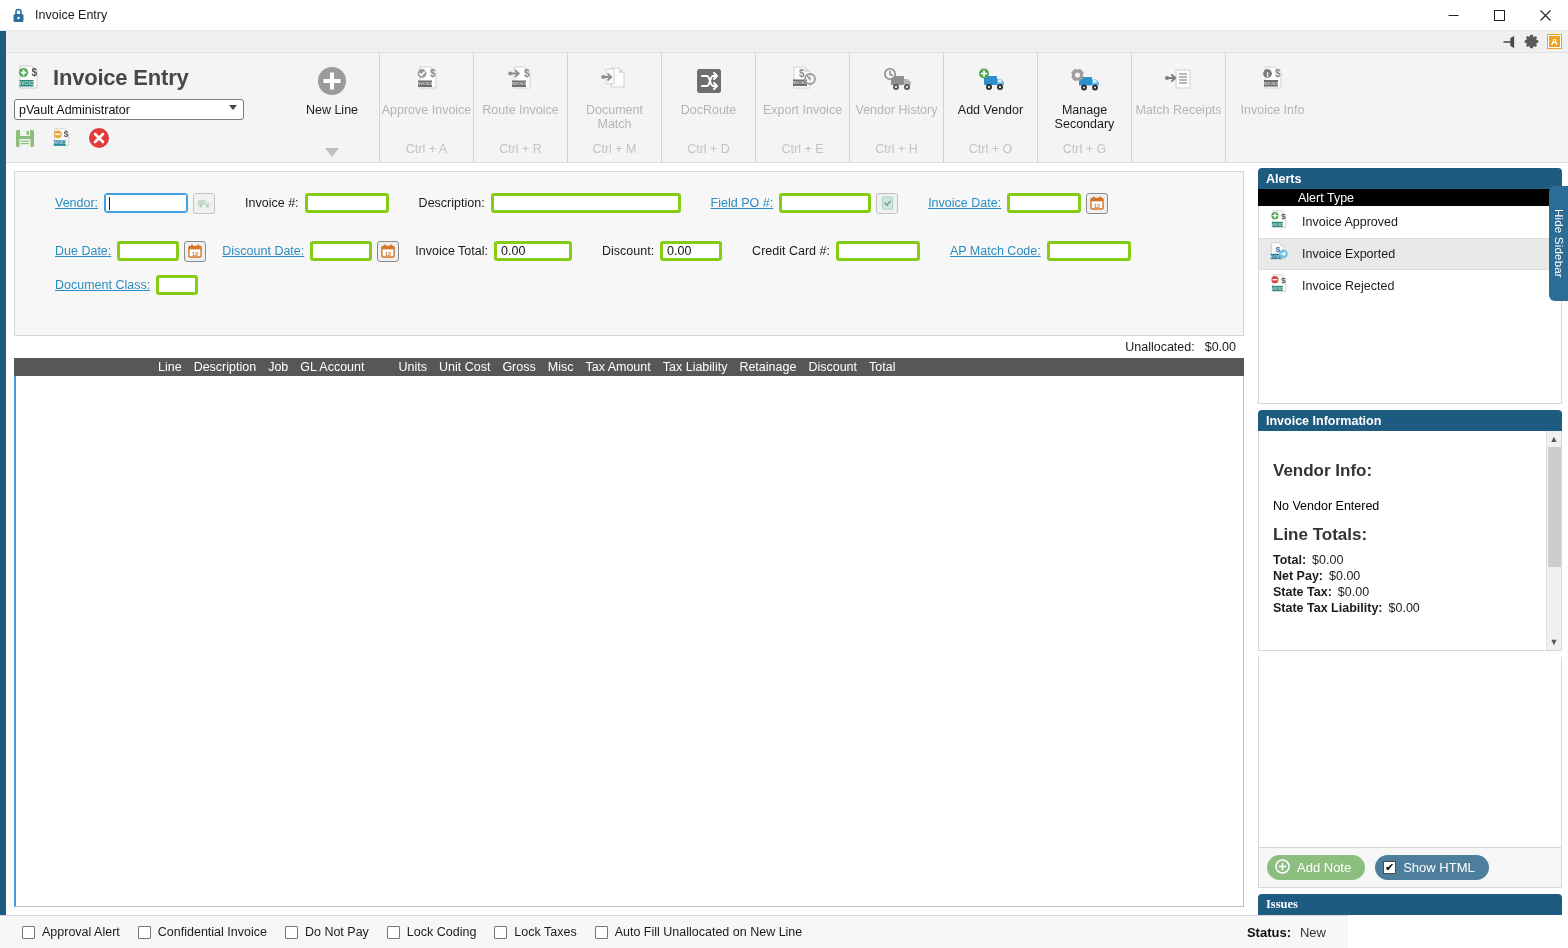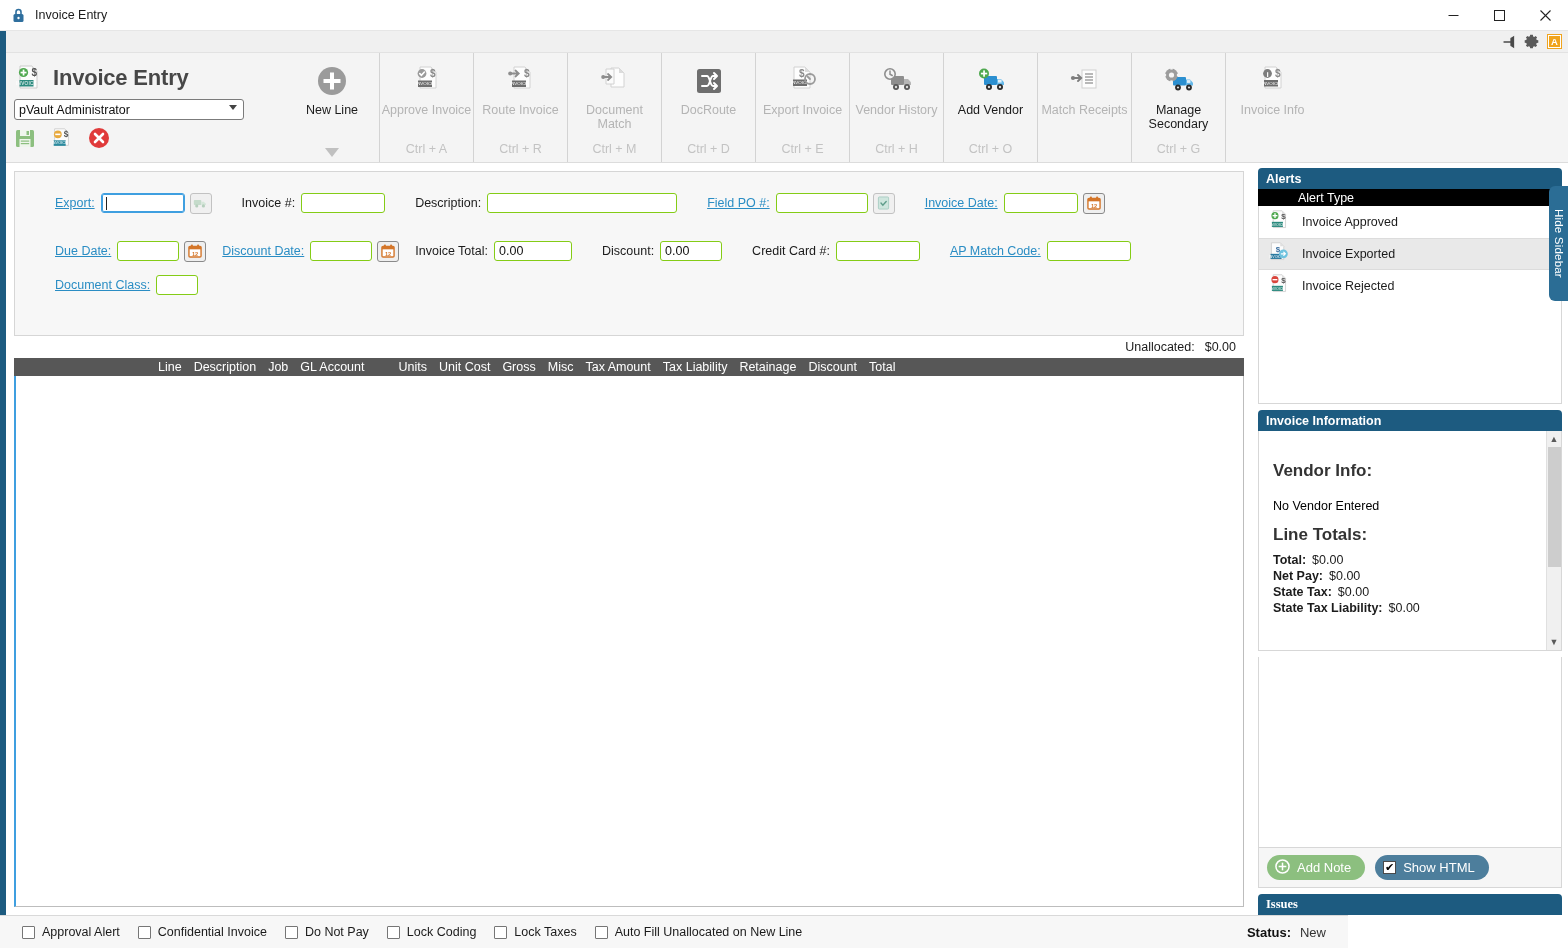--- a/index.html
+++ b/index.html
@@ -122,21 +122,21 @@
     border: 1px solid #d6d6d6; background: #f7f7f7;
     height: 165px; padding: 18px 0 0 0;
     position: relative;
   }
   .frow { display: flex; align-items: center; height: 26px; padding-left: 40px; }
   .frow.r2 { margin-top: 22px; }
   .frow.r3 { margin-top: 8px; }
   .lbl { font-size: 12.5px; color: #1b1b1b; white-space: nowrap; }
   .lbl.link { color: #2a8dc4; text-decoration: underline; cursor: pointer; }
   .inp {
-    height: 20px; border: 1px solid #84cc16; border-radius: 3px;
+    height: 20px; border: 3px solid #84cc16; border-radius: 3px;
     background: #fff; margin-left: 6px; padding: 0 4px;
     font-size: 12.5px; color: #111; display:flex; align-items:center;
     font-family: "Liberation Sans", sans-serif;
   }
   .inp.focused { border: 1px solid #3f9fe0; box-shadow: 0 0 0 1px #3f9fe0 inset; }
   .caretbar { width: 1px; height: 13px; background:#222; }
   .gap { width: 30px; }
   .gap-sm { width: 16px; }
   .btn-mini {
     width: 22px; height: 21px; border: 1px solid #c2c2c2; border-radius: 3px;
@@ -484,38 +484,20 @@
           <rect x="11.2" y="4.4" width="1.7" height="6.3" fill="#fff"></rect>
           <rect x="8.9" y="6.7" width="6.3" height="1.7" fill="#fff"></rect>
         </svg>
       </div>
       <div class="rb-label enabled">Add Vendor</div>
       <div class="rb-short">Ctrl + O</div>
     </div>
 
     <div class="rb-item">
       <div class="rb-icon">
-        <svg width="34" height="30" viewBox="0 0 34 30">
-          <rect x="14" y="4" width="14" height="18" fill="#fdfdfd" stroke="#cfcfcf" stroke-width="1"></rect>
-          <g stroke="#9a9a9a" stroke-width="1.4">
-            <line x1="17" y1="8" x2="25" y2="8"></line>
-              <line x1="17" y1="11" x2="25" y2="11"></line>
-            <line x1="17" y1="14" x2="25" y2="14"></line>
-              <line x1="17" y1="17" x2="25" y2="17"></line>
-          </g>
-          <path d="M5 12h8M10 9l3.2 3-3.2 3" stroke="#7d7d7d" stroke-width="1.9" fill="none" stroke-linecap="round"></path>
-          <circle cx="5" cy="12" r="2.1" fill="#7d7d7d"></circle>
-        </svg>
-      </div>
-      <div class="rb-label">Match Receipts</div>
-      <div class="rb-short"></div>
-    </div>
-
-    <div class="rb-item">
-      <div class="rb-icon">
         <svg width="38" height="30" viewBox="0 0 38 30">
           <rect x="13" y="11" width="13" height="8.5" rx="1" fill="#2b8fd0"></rect>
           <path d="M26 13.5h4l3 3.2v2.8h-7z" fill="#64b7e8"></path>
           <rect x="27" y="14.1" width="3.4" height="2.8" fill="#dff0fb"></rect>
           <circle cx="18" cy="21.5" r="2.9" fill="#2a2a2a"></circle>
             <circle cx="18" cy="21.5" r="1.1" fill="#ddd"></circle>
           <circle cx="29" cy="21.5" r="2.9" fill="#2a2a2a"></circle>
             <circle cx="29" cy="21.5" r="1.1" fill="#ddd"></circle>
           <g fill="#9c9c9c">
             <circle cx="11.5" cy="9" r="6.4"></circle>
@@ -528,20 +510,38 @@
               <rect x="16.9" y="7.8" width="3" height="2.4"></rect>
           </g>
         </svg>
       </div>
       <div class="rb-label enabled">Manage Secondary</div>
       <div class="rb-short">Ctrl + G</div>
     </div>
 
     <div class="rb-item">
       <div class="rb-icon">
+        <svg width="34" height="30" viewBox="0 0 34 30">
+          <rect x="14" y="4" width="14" height="18" fill="#fdfdfd" stroke="#cfcfcf" stroke-width="1"></rect>
+          <g stroke="#9a9a9a" stroke-width="1.4">
+            <line x1="17" y1="8" x2="25" y2="8"></line>
+              <line x1="17" y1="11" x2="25" y2="11"></line>
+            <line x1="17" y1="14" x2="25" y2="14"></line>
+              <line x1="17" y1="17" x2="25" y2="17"></line>
+          </g>
+          <path d="M5 12h8M10 9l3.2 3-3.2 3" stroke="#7d7d7d" stroke-width="1.9" fill="none" stroke-linecap="round"></path>
+          <circle cx="5" cy="12" r="2.1" fill="#7d7d7d"></circle>
+        </svg>
+      </div>
+      <div class="rb-label">Match Receipts</div>
+      <div class="rb-short"></div>
+    </div>
+
+    <div class="rb-item">
+      <div class="rb-icon">
         <svg width="34" height="32" viewBox="0 0 34 32">
           <path d="M9 2h11l5 5v16H9z" fill="#fdfdfd" stroke="#d2d2d2" stroke-width="1"></path>
           <path d="M20 2l5 5h-5z" fill="#dcdcdc"></path>
           <text x="19" y="12" font-size="10" font-weight="bold" font-family="Liberation Sans, sans-serif" fill="#8a8a8a">$</text>
           <circle cx="11.5" cy="8.5" r="4.4" fill="#7d7d7d"></circle>
           <text x="11.5" y="12" font-size="8" font-weight="bold" font-family="Liberation Sans, sans-serif" fill="#fff" text-anchor="middle">i</text>
           <rect x="8" y="15" width="14" height="6.5" fill="#6e6e6e"></rect>
           <text x="15" y="19.8" font-size="4.4" font-family="Liberation Sans, sans-serif" fill="#fff" text-anchor="middle">INVOICE</text>
         </svg>
       </div>
@@ -552,21 +552,21 @@
 </div>
 
 <div class="workspace">
   <div class="left-rail"></div>
 
   <div class="main-col">
 
     <div class="form-panel">
 
       <div class="frow">
-        <span class="lbl link">Export:</span>
+        <span class="lbl link">Vendor:</span>
         <span class="inp focused" style="width:84px">
             <span class="caretbar"></span>
           </span>
         <span class="btn-mini">
           <svg width="15" height="12" viewBox="0 0 18 13">
               <rect x="1" y="3" width="9" height="6" rx="1" fill="#c5dbcb"></rect>
               <path d="M10 5h3l2.5 2.4V9H10z" fill="#d6e7da"></path>
               <circle cx="4.5" cy="10" r="1.9" fill="#b6cfbd"></circle>
               <circle cx="12.5" cy="10" r="1.9" fill="#b6cfbd"></circle>
             </svg>

